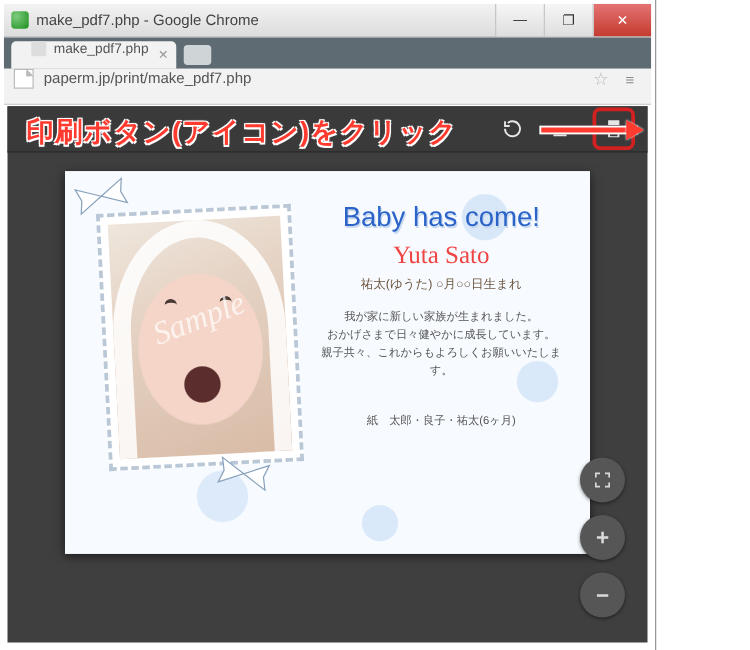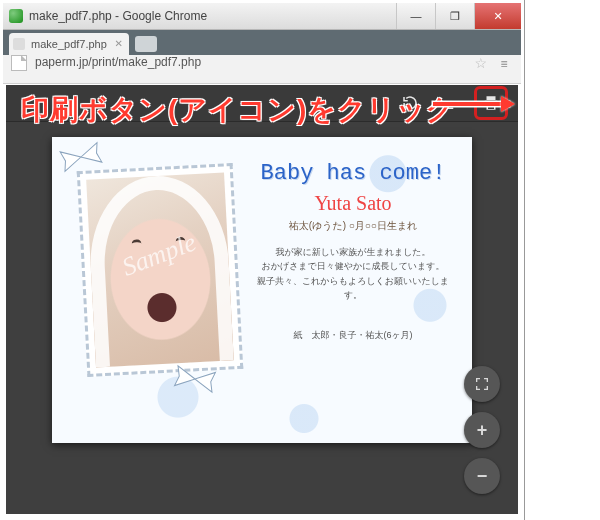--- a/index.html
+++ b/index.html
@@ -6,21 +6,21 @@
   .frame{width:524px;height:520px;box-sizing:border-box;border:3px solid #fff;position:relative;box-shadow:0 0 0 1px #999;overflow:hidden}
   
   .titlebar{height:26px;background:linear-gradient(#f3f3f3,#dcdcdc);border-bottom:1px solid #b7b7b7;display:flex;align-items:center;font-size:12px;color:#444}
   .ticon{width:14px;height:14px;margin:0 6px;border-radius:3px;background:radial-gradient(circle at 30% 30%,#7ecb7e,#1a8f1a)}
   .ttext{flex:1;white-space:nowrap;overflow:hidden}
   .tbtns{display:flex;height:100%}
   .tbtn{width:38px;display:flex;align-items:center;justify-content:center;border-left:1px solid #c7c7c7;background:linear-gradient(#f6f6f6,#dedede);color:#333;font-size:11px}
   .tbtn.close{background:linear-gradient(#e57373,#c33b2f);color:#fff;width:46px}
   
   .tabstrip{height:25px;background:#5f6b72;display:flex;align-items:flex-end;padding-left:6px}
-  .tab{height:22px;background:#f2f2f2;border-radius:4px 4px 0 0;display:flex;align-items:center;padding:0 22px 0 4px;font-size:11px;color:#555;position:relative;max-width:180px}
+  .tab{height:22px;background:#f2f2f2;border-radius:4px 4px 0 0;display:flex;align-items:flex-start;padding:0 22px 0 16px;font-size:11px;color:#555;position:relative;max-width:180px}
   .tab .fav{width:12px;height:12px;margin-right:6px;background:#ddd;border-radius:2px}
   .tab .x{position:absolute;right:6px;top:5px;font-size:10px;color:#999}
   .newtab{width:22px;height:16px;background:#cfd4d7;margin:0 0 3px 6px;border-radius:3px}
   
   .addr{height:28px;background:#f2f2f2;border-bottom:1px solid #d0d0d0;display:flex;padding:0 8px;gap:8px}
   .pageico{width:14px;height:14px;border:1px solid #bbb;background:#fff;position:relative}
   .pageico:after{content:"";position:absolute;right:-1px;top:-1px;border:3px solid transparent;border-left-color:#bbb;border-bottom-color:#bbb}
   .url{flex:1;font-size:12px;color:#555}
   .star{color:#bbb;font-size:14px}
   .chev{width:18px;height:18px;color:#888;font-size:12px;display:flex;align-items:center;justify-content:center}
@@ -46,32 +46,32 @@
      radial-gradient(ellipse 70px 85px at 50% 55%, #f4d5c8 0 70%, transparent 72%),
      linear-gradient(160deg,#efe6dc,#e4d1c2 40%,#d8bba6);}
   .eyes{position:absolute;left:0;right:0;top:62px;display:flex;justify-content:center;gap:34px}
   .eye{width:10px;height:6px;border-top:3px solid #4a3a34;border-radius:10px 10px 0 0}
   .hood{position:absolute;inset:0;border:14px solid rgba(255,255,255,.85);border-bottom-width:0;border-radius:70px 70px 0 0/90px 90px 0 0}
   .bow{position:absolute;width:46px;height:28px}
   .bow svg{width:100%;height:100%}
   .bow.tl{left:6px;top:6px;transform:rotate(-14deg)}
   .bow.br{left:120px;top:228px;transform:rotate(10deg)}
   .txtcol{position:absolute;left:200px;right:18px;top:24px;text-align:center;color:#555}
-  .headline{font-family:Liberation Mono, monospace;color:#2b63c8;font-size:22px;text-shadow:1px 1px 0 #c7d8ef;margin-bottom:6px}
+  .headline{font-family:Liberation Sans, sans-serif;color:#2b63c8;font-size:22px;text-shadow:1px 1px 0 #c7d8ef;margin-bottom:6px}
   .name{font-family:Georgia,"Times New Roman",serif;color:#ef4444;font-size:20px;margin:4px 0}
   .sub{font-size:10px;color:#6e553f;margin-bottom:12px}
   .body{font-size:9px;line-height:1.6;color:#555;margin-bottom:26px}
   .foot{font-size:9px;color:#555;line-height:1.5}
   
   .fab{position:absolute;right:18px;width:36px;height:36px;border-radius:50%;background:#565656;display:flex;align-items:center;justify-content:center;color:#d9d9d9;box-shadow:0 1px 3px rgba(0,0,0,.5);font-size:18px;font-weight:bold}
   .fab.fit{bottom:112px}
   .fab.plus{bottom:66px}
   .fab.minus{bottom:20px}
   
-  .annot{position:absolute;left:18px;top:88px;color:#ff3a2f;font-weight:900;font-size:28px;text-shadow:-1px -1px 0 #fff,1px -1px 0 #fff,-1px 1px 0 #fff,1px 1px 0 #fff,0 0 2px #fff;letter-spacing:1px;white-space:nowrap}
+  .annot{position:absolute;left:18px;top:88px;color:#ff3a2f;font-weight:900;font-size:22px;text-shadow:-1px -1px 0 #fff,1px -1px 0 #fff,-1px 1px 0 #fff,1px 1px 0 #fff,0 0 2px #fff;letter-spacing:1px;white-space:nowrap}
   .arrow{position:absolute;top:96px;left:430px;width:90px;height:10px}
   .arrow:before{content:"";position:absolute;left:0;right:14px;top:3px;height:4px;background:#ff3a2f;box-shadow:0 0 0 1.5px #fff}
   .arrow:after{content:"";position:absolute;right:0;top:-3px;border:8px solid transparent;border-left:14px solid #ff3a2f;filter:drop-shadow(0 0 1px #fff)}
 </style>
 </head>
 <body>
 
 <div class="frame">
 
   <div class="titlebar">

